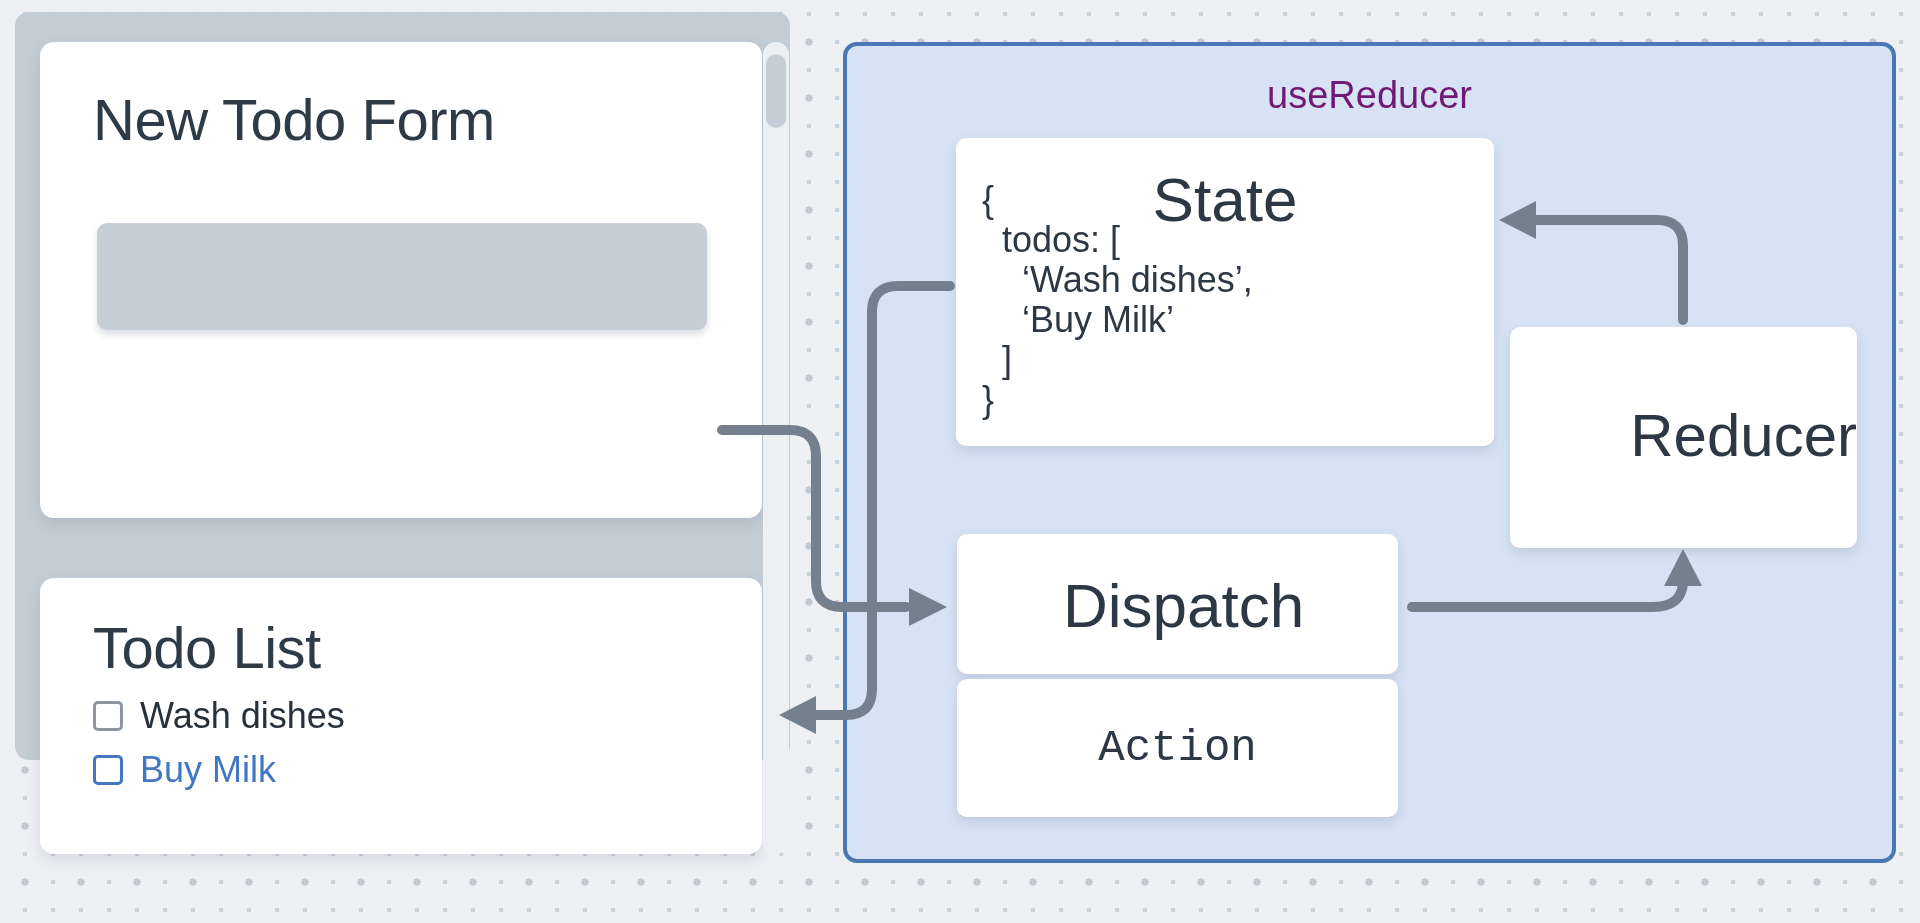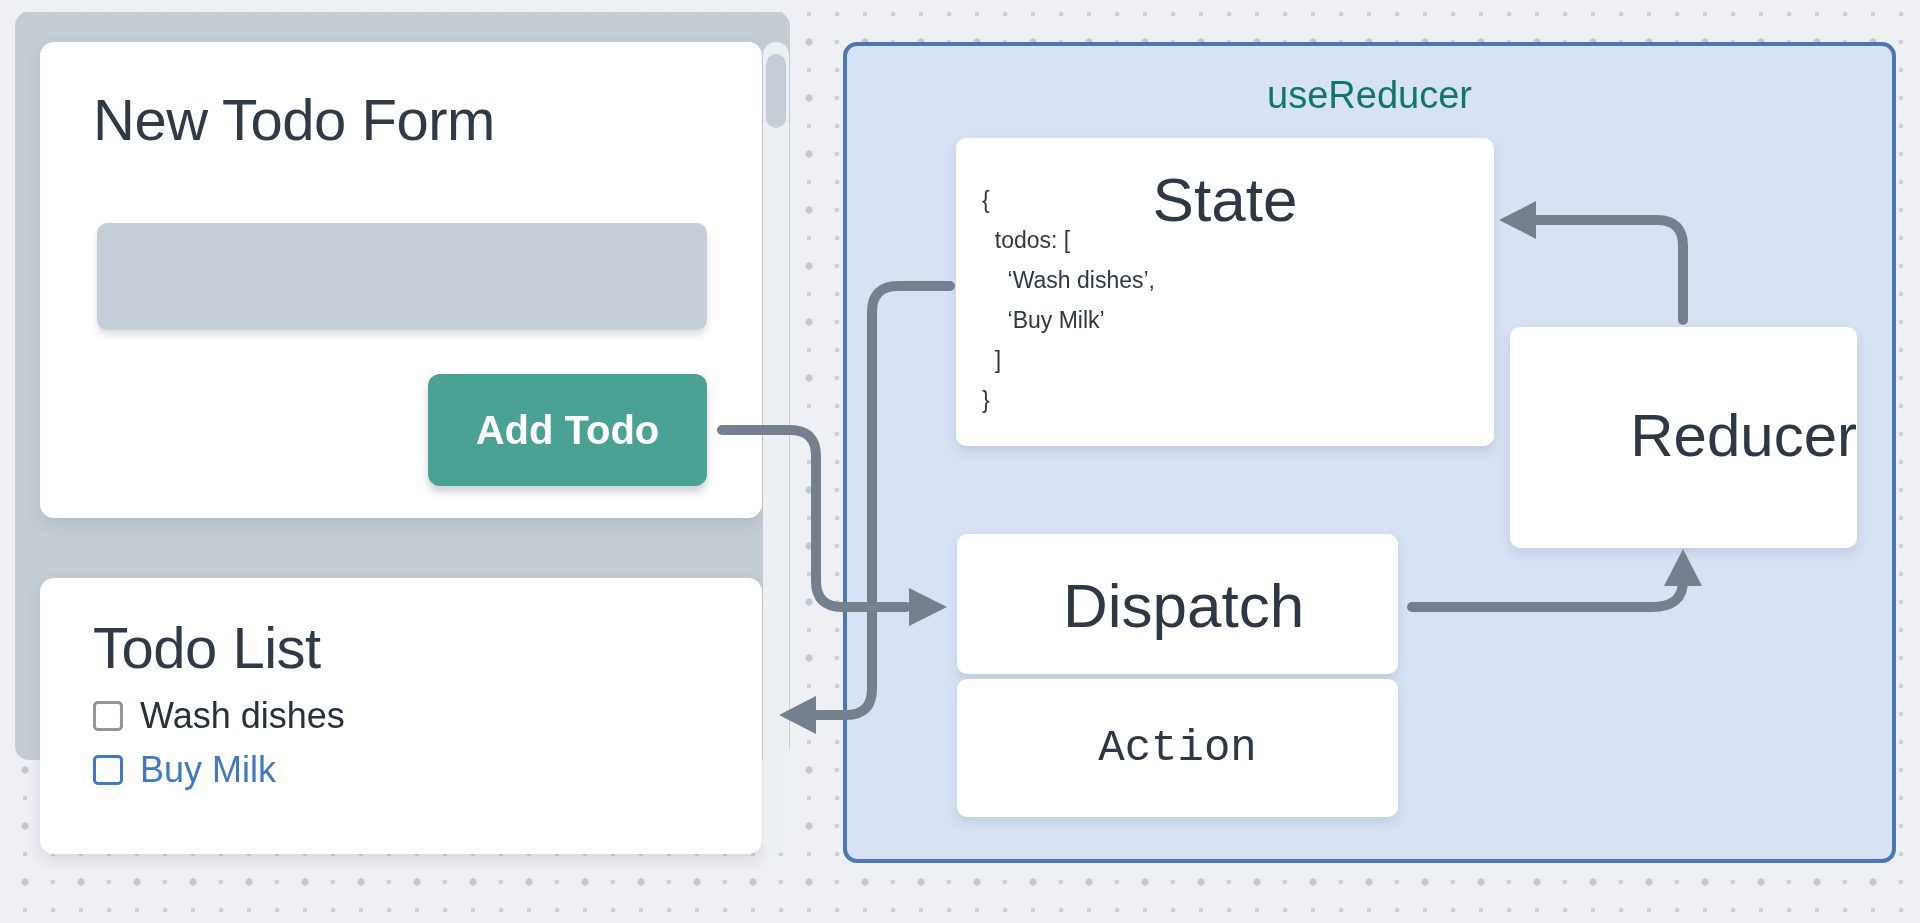--- a/index.html
+++ b/index.html
@@ -66,56 +66,55 @@
   .row-2 .todo-checkbox { border-color:#4277c4; }
   .row-2 .todo-label { color:#4277c4; }
 
   
   .reducer-panel {
     left:843px; top:42px; width:1053px; height:821px;
     background:#d7e3f4; border:4px solid #4a78b5; border-radius:14px;
   }
   .panel-title {
     position:absolute; left:0; top:28px; width:100%; text-align:center;
-    font-size:38px; font-weight:500; color:#0f766e;
+    font-size:38px; font-weight:500; color:#701a75;
   }
   .node {
     position:absolute; background:#ffffff; border-radius:10px;
     box-shadow:0 5px 12px rgba(60,80,120,0.16);
   }
   .node-label {
     position:absolute; left:0; width:100%; text-align:center;
     font-weight:500; color:#2d3844; white-space:nowrap;
   }
   .node-state    { left:109px; top:92px;  width:538px; height:308px; }
   .node-dispatch { left:110px; top:488px; width:441px; height:140px; }
   .node-action   { left:110px; top:633px; width:441px; height:138px; }
   .node-reducer  { left:663px; top:281px; width:347px; height:221px; }
   .state-title    { top:26px; font-size:62px; }
   .dispatch-label { top:36px; font-size:62px;padding-left:12px; }
   .action-label   { top:44px; font-size:44px;font-family:Liberation Mono, monospace; }
   .reducer-label  { top:74px; font-size:60px;text-align:right; }
   .state-code {
     position:absolute; left:26px; top:42px;
     font-family:"Liberation Sans", sans-serif;
-    font-size:23px; line-height:40px; color:#2d3844; white-space:pre;
+    font-size:36px; line-height:40px; color:#2d3844; white-space:pre;
   }
 
   
   .arrows { left:0; top:0; width:1920px; height:923px; pointer-events:none; }
 </style>
 </head>
 <body>
 
 <div class="abs app-container">
 
   <div class="card card-form">
     <div class="card-title">New Todo Form</div>
     <input class="todo-input" type="text" placeholder="" style="">
-    <button class="add-btn">Add Todo</button>
   </div>
 
   <div class="card card-list">
     <div class="card-title">Todo List</div>
 
     <div class="todo-row row-2">
       <span class="todo-checkbox"></span>
       <span class="todo-label">Buy Milk</span>
     </div>
 

